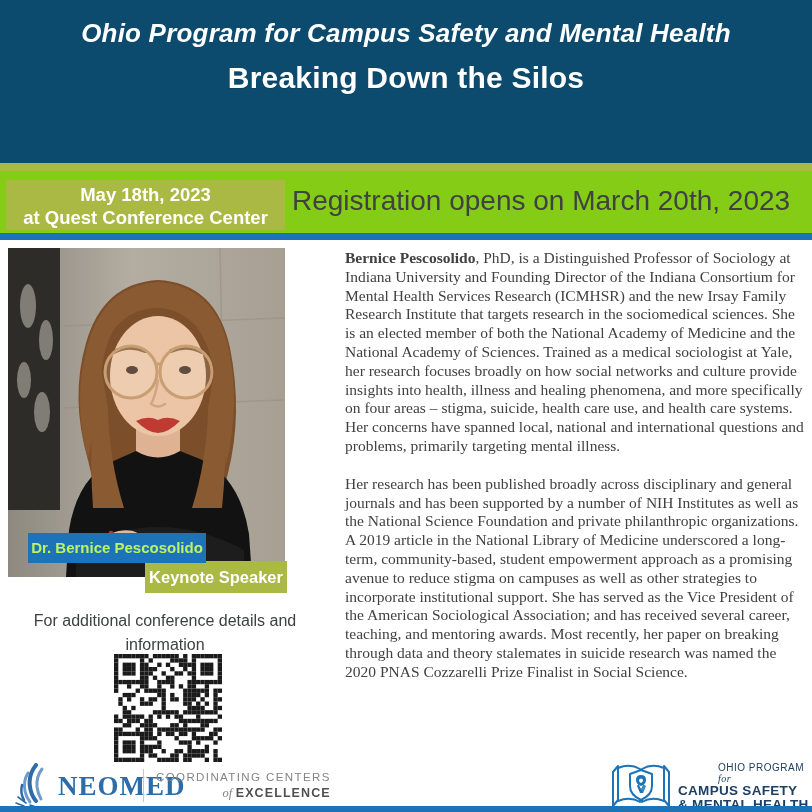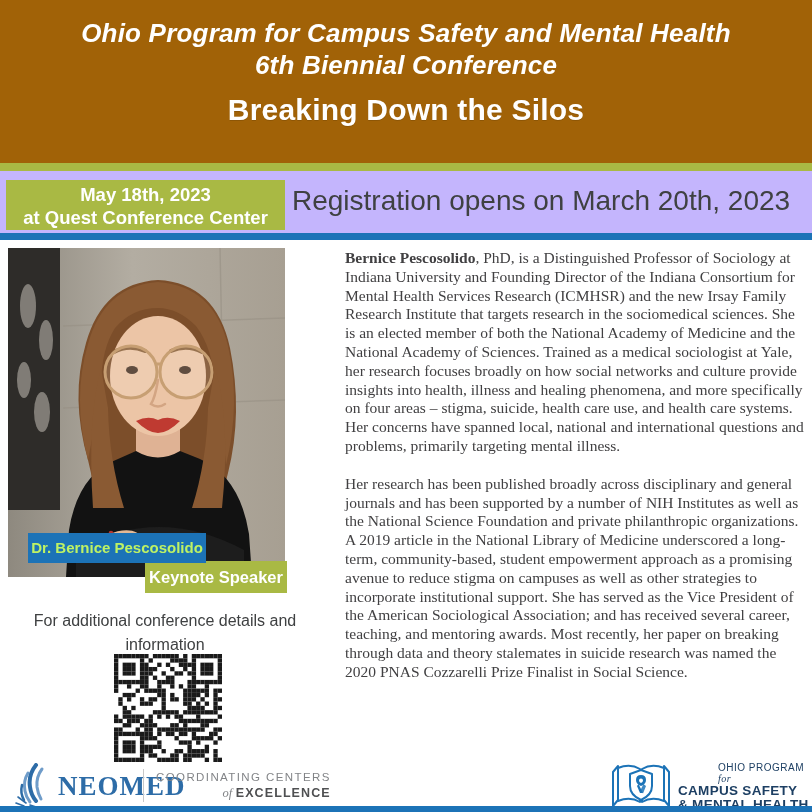--- a/index.html
+++ b/index.html
@@ -2,30 +2,30 @@
 <html><head>
 <meta charset="utf-8">
 <style>
   * { margin:0; padding:0; box-sizing:border-box; }
   body { background:#fff; }
   .page { position:relative; width:812px; height:812px; background:#ffffff; overflow:hidden;
           font-family:"Liberation Sans", sans-serif; }
 
   
   .banner { position:absolute; left:0; top:0; width:812px; height:163px;
-            background:#a16207; color:#fff; text-align:center; }
+            background:#0c4a6e; color:#fff; text-align:center; }
   .banner-subtitle { padding-top:17px; font-size:26px; line-height:32px;
                      font-weight:700; font-style:italic; letter-spacing:0.2px; }
   .banner-title { margin-top:13px; font-size:30px; line-height:32px; font-weight:700;
                   letter-spacing:0.2px; text-shadow:0 1px 0 rgba(0,0,0,0.12); }
 
   .olive-strip { position:absolute; left:0; top:163px; width:812px; height:8px; background:#a9b944; }
 
   
-  .info-row { position:absolute; left:0; top:171px; width:812px; height:62px; background:#c4b5fd; }
+  .info-row { position:absolute; left:0; top:171px; width:812px; height:62px; background:#84cc16; }
   .date-box { position:absolute; left:6px; top:9px; width:279px; height:50px;
               background:#a9b944; color:#fff; text-align:center; font-weight:700;
               font-size:18.5px; line-height:23px; padding-top:3px; }
   .registration { position:absolute; left:292px; top:0; height:62px; line-height:60px;
                   font-size:28px; color:#3f4142; white-space:nowrap; }
 
   .blue-divider { position:absolute; left:0; top:233px; width:812px; height:7px; background:#1c73b7; }
 
   
   .content { position:absolute; left:0; top:240px; width:812px; height:525px; }
@@ -65,21 +65,20 @@
   .bottom-strip { position:absolute; left:0; top:806px; width:812px; height:6px; background:#1c73b7; }
 </style>
 </head>
 <body>
 
 <div class="page">
 
   <div class="banner">
     <div class="banner-subtitle">
       <div>Ohio Program for Campus Safety and Mental Health</div>
-      <div>6th Biennial Conference</div>
     </div>
     <div class="banner-title">
       <div>Breaking Down the Silos</div>
     </div>
   </div>
 
   <div class="olive-strip"></div>
 
   <div class="info-row">
     <div class="date-box">

